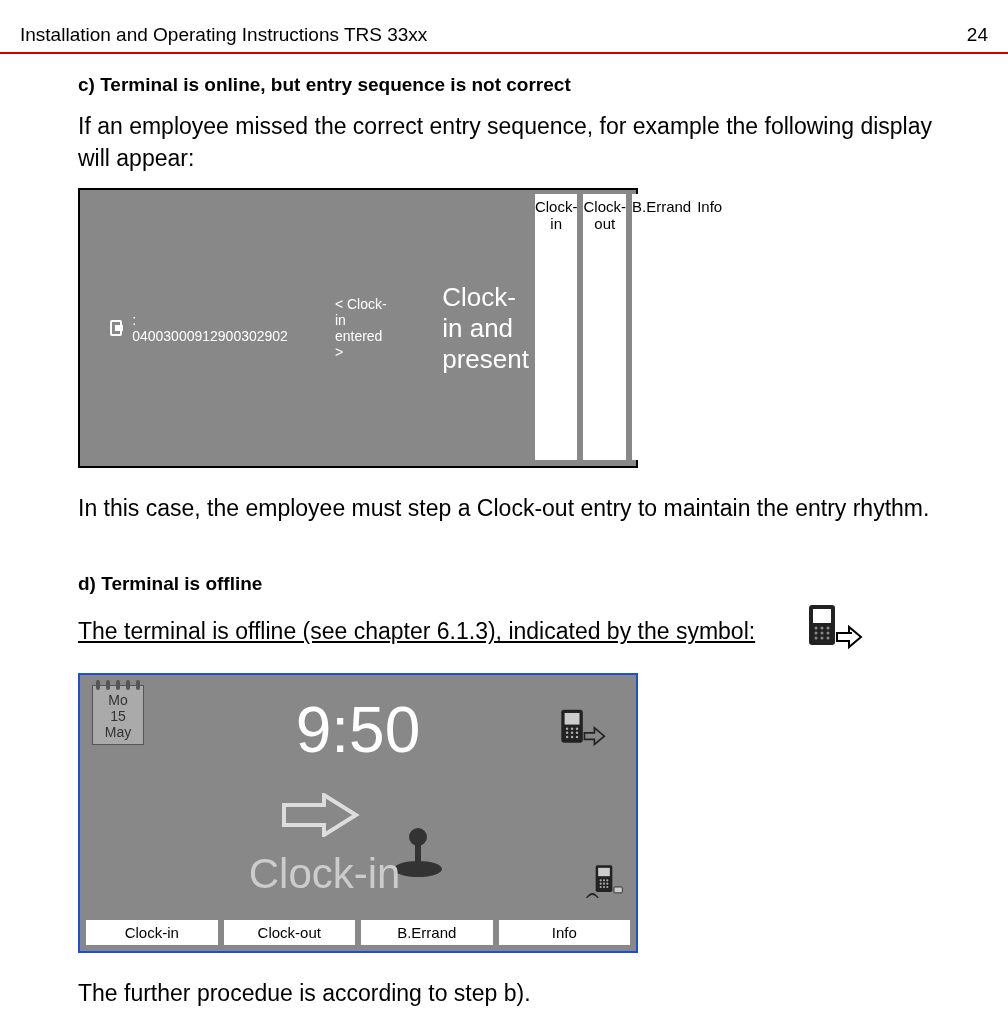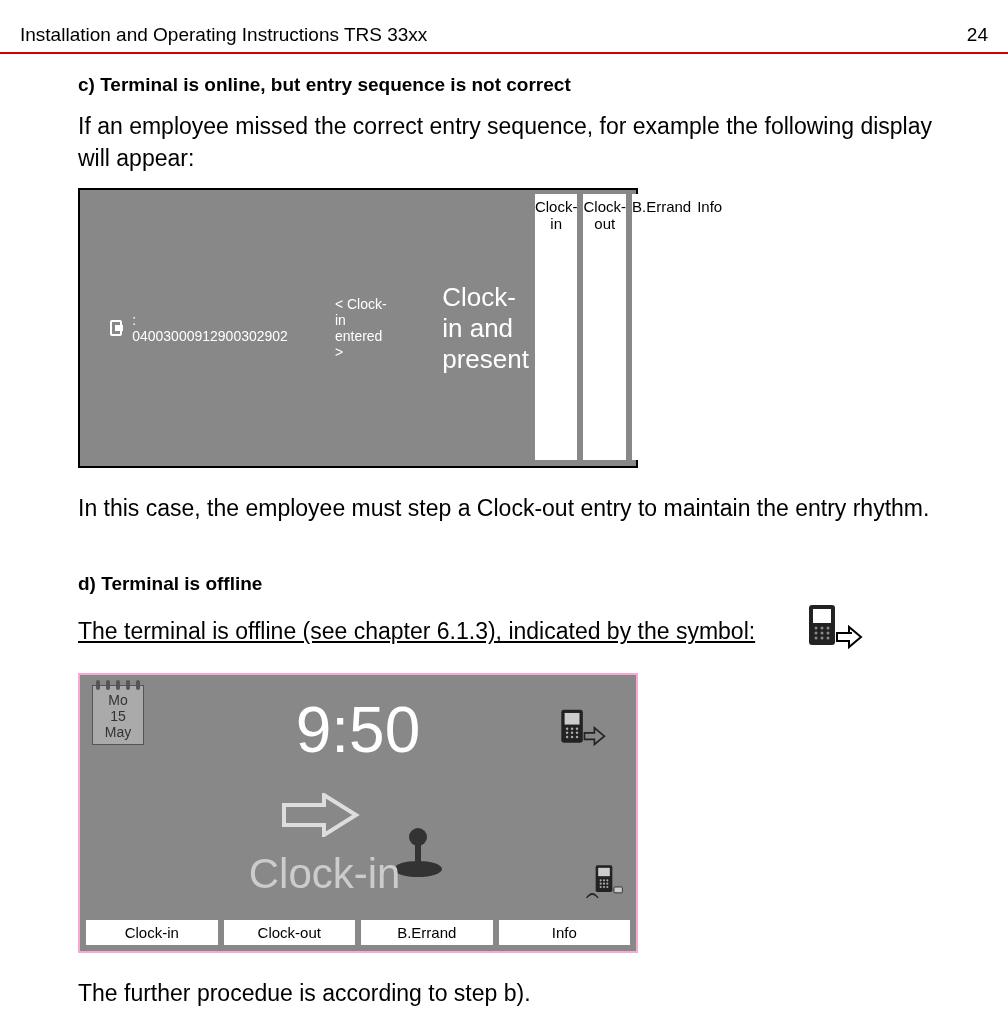--- a/index.html
+++ b/index.html
@@ -83,21 +83,21 @@
       flex: 1;
       background: #fff;
       color: #000;
       font-size: 15px;
       padding: 4px 0;
       text-align: center;
     }
 
     
     .screen2 {
-      border: 2px solid #f9a8d4;
+      border: 2px solid #1d4ed8;
       background: #888;
       width: 560px;
       height: 280px;
       margin-bottom: 24px;
       position: relative;
       display: flex;
       flex-direction: column;
     }
     .s2-top {
       flex: 1;

